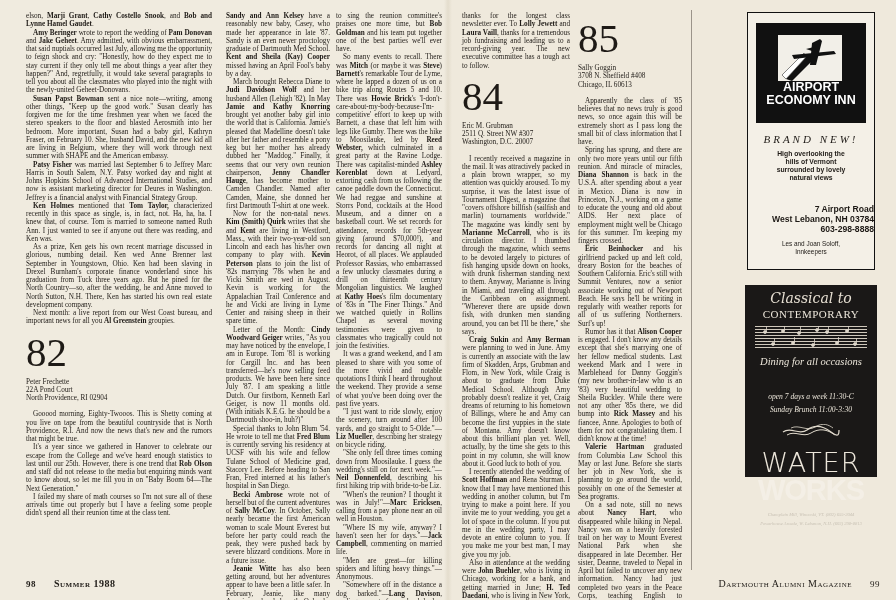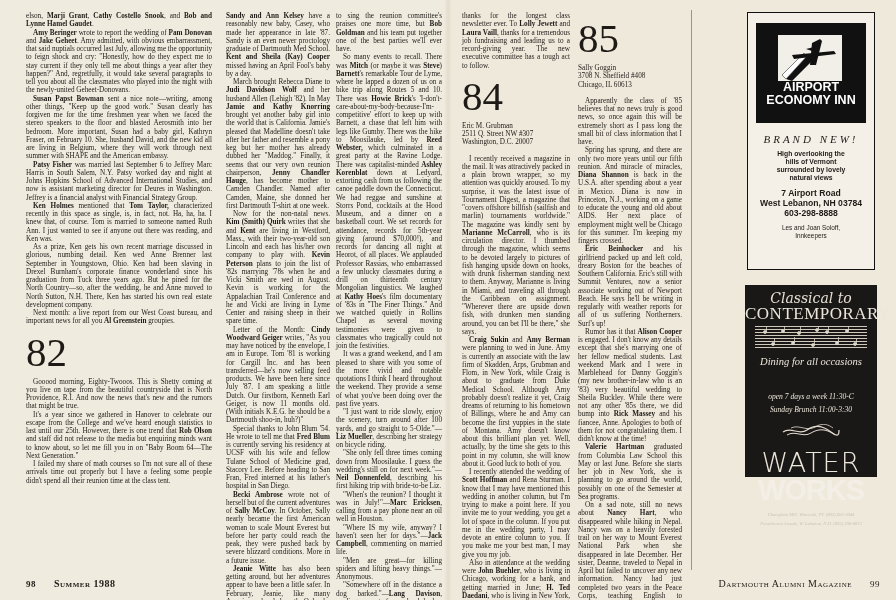--- a/index.html
+++ b/index.html
@@ -68,30 +68,30 @@
   }
   .ad1 .logo-text {
     position: absolute; left: 0; right: 0; top: 58px; color: #fff;
     font-family: "Liberation Sans", sans-serif; font-weight: bold; font-size: 12.5px; line-height: 13px;
   }
   .ad1 .brand-new {
     margin-top: 10px; font-style: italic; font-size: 11px; letter-spacing: 3px; font-weight: normal;
   }
   .ad1 .luxury { font-family: "Liberation Sans", sans-serif; font-size: 8.4px; line-height: 10px; margin-top: 4px; }
   .ad1 .views { font-family: "Liberation Sans", sans-serif; font-size: 6.8px; line-height: 8px; margin-top: 5px; font-weight: bold; }
-  .ad1 .road { font-family: "Liberation Sans", sans-serif; font-size: 8.6px; line-height: 10px; margin-top: 6px; font-weight: bold; }
+  .ad1 .road { font-family: "Liberation Sans", sans-serif; font-size: 8.6px; line-height: 10px; margin-top: 22px; font-weight: bold; text-align: right; }
   .ad1 .keepers { font-family: "Liberation Sans", sans-serif; font-size: 6.4px; line-height: 8px; margin-top: 6px; }
 
   
   .ad2 {
     position: absolute; left: 745px; top: 285px; width: 132px; height: 192px;
     background: #1a1817; color: #ece6da; text-align: center;
   }
   .ad2 .classical { margin-top: 6px; font-style: italic; font-size: 14px; line-height: 14px; color: #e6dfd2; font-family: "DejaVu Serif", serif;}
-  .ad2 .contemporary { font-size: 17px; letter-spacing: 0.5px; line-height: 14px; margin-top: 2px; }
+  .ad2 .contemporary { font-size: 11px; letter-spacing: 0.5px; line-height: 14px; margin-top: 2px; }
   .ad2 .staff { margin: 5px auto 0 auto; width: 112px; height: 22px; position: relative; }
   .ad2 .staff i { position: absolute; left: 0; right: 0; height: 1px; background: #cfc8bb; }
   .ad2 .dining { margin-top: 8px; font-style: italic; font-size: 10.5px; line-height: 12px; }
   .ad2 .hours { margin-top: 22px; font-style: italic; font-size: 7.6px; line-height: 13px; }
   .ad2 .squiggle { margin: 8px auto 0 auto; width: 60px; height: 14px; }
   .ad2 .water { margin-top: 12px; font-family: "DejaVu Sans", sans-serif; font-weight: 200; font-size: 27px; letter-spacing: 1px; line-height: 26px; color: #ece6da; }
   .ad2 .works { font-family: "Liberation Sans", sans-serif; font-weight: bold; font-size: 29px; line-height: 28px; color: #f4efe6; letter-spacing: -1px; }
   .ad2 .loc { margin-top: 6px; font-style: italic; font-size: 4.6px; line-height: 9px; color: #c9c2b5; }
 </style>
 </head>
@@ -104,20 +104,25 @@
 
   <div class="col c1">
     <p class="noindent"><span>elson, </span><b>Marji Grant</b><span>, </span><b>Cathy Costello Snook</b><span>, and </span><b>Bob and Lynne Hamel Gaudet</b><span>.</span></p>
     <p><b>Amy Beringer</b><span> wrote to report the wedding of </span><b>Pam Donovan</b><span> and </span><b>Jake Geheet</b><span>. Amy admitted, with obvious embarrassment, that said nuptials occurred last July, allowing me the opportunity to feign shock and cry: "Honestly, how do they expect me to stay current if they only tell me about things a year after they happen?" And, regretfully, it would take several paragraphs to tell you about all the classmates who played into the night with the newly-united Geheet-Donovans.</span></p>
     <p><b>Susan Papst Bowman</b><span> sent a nice note—writing, among other things, "Keep up the good work." Susan clearly has forgiven me for the time freshmen year when we faced the stereo speakers to the floor and blasted Aerosmith into her bedroom. More important, Susan had a baby girl, Kathryn Fraser, on February 10. She, husband David, and the new kid all are living in Belgium, where they will work through next summer with SHAPE and the American embassy.</span></p>
     <p><b>Patsy Fisher</b><span> was married last September 6 to Jeffrey Marc Harris in South Salem, N.Y. Patsy worked day and night at Johns Hopkins School of Advanced International Studies, and now is assistant marketing director for Deures in Washington. Jeffrey is a financial analyst with Financial Strategy Group.</span></p>
     <p><b>Ken Holmes</b><span> mentioned that </span><b>Tom Taylor,</b><span> characterized recently in this space as single, is, in fact, not. Ha, ha, ha. I knew that, of course. Tom is married to someone named Ruth Ann. I just wanted to see if anyone out there was reading, and Ken was.</span></p>
     <p><span>As a prize, Ken gets his own recent marriage discussed in glorious, numbing detail. Ken wed Anne Brenner last September in Youngstown, Ohio. Ken had been slaving in Drexel Burnham's corporate finance wonderland since his graduation from Tuck three years ago. But he pined for the North Country—so, after the wedding, he and Anne moved to North Sutton, N.H. There, Ken has started his own real estate development company.</span></p>
     <p><span>Next month: a live report from our West Coast bureau, and important news for all you </span><b>Al Greenstein</b><span> groupies.</span></p>
     <div class="class-num">82</div>
+    <div class="addr">
+      <div>Peter Frechette</div>
+      <div>22A Pond Court</div>
+      <div>North Providence, RI 02904</div>
+    </div>
     <p><span>Gooood morning, Eighty-Twooos. This is Shetty coming at you live on tape from the beautiful countryside that is North Providence, R.I. And now the news that's new and the rumors that might be true.</span></p>
     <p><span>It's a year since we gathered in Hanover to celebrate our escape from the College and we've heard enough statistics to last until our 25th. However, there is one trend that </span><b>Rob Olson</b><span> and staff did not release to the media but enquiring minds want to know about, so let me fill you in on "Baby Boom 64—The Next Generation."</span></p>
     <p><span>I failed my share of math courses so I'm not sure all of these arrivals time out properly but I have a feeling some people didn't spend all their reunion time at the class tent.</span></p>
   </div>
 
   <div class="col c2">
     <p class="noindent"><b>Sandy and Ann Kelsey</b><span> have a reasonably new baby, Casey, who made her appearance in late '87. Sandy is an even newer proctology graduate of Dartmouth Med School. </span><b>Kent and Sheila (Kay) Cooper</b><span> missed having an April Fool's baby by a day.</span></p>
     <p><span>March brought Rebecca Diane to </span><b>Judi Davidson Wolf</b><span> and her husband Allen (Lehigh '82). In May </span><b>Jamie and Kathy Knorring</b><span> brought yet another baby girl into the world that is California. Jamie's pleased that Madelline doesn't take after her father and resemble a pony keg but her mother has already dubbed her "Maddog." Finally, it seems that our very own reunion chairperson, </span><b>Jenny Chandler Hauge</b><span>, has become mother to Camden Chandler. Named after Camden, Maine, she donned her first Dartmouth T-shirt at one week.</span></p>
     <p><span>Now for the non-natal news. </span><b>Kim (Smith) Quirk</b><span> writes that she and </span><b>Kent</b><span> are living in Westford, Mass., with their two-year-old son Lincoln and each has his/her own company to play with. </span><b>Kevin Peterson</b><span> plans to join the list of '82s marrying '78s when he and Vicki Smith are wed in August. Kevin is working for the Appalachian Trail Conference and he and Vicki are living in Lyme Center and raising sheep in their spare time.</span></p>
     <p><span>Letter of the Month: </span><b>Cindy Woodward Geiger</b><span> writes, "As you may have noticed by the envelope, I am in Europe. Tom '81 is working for Cargill Inc. and has been transferred—he's now selling feed products. We have been here since July '87. I am speaking a little Dutch. Our firstborn, Kenneth Earl Geiger, is now 11 months old. (With initials K.E.G. he should be a Dartmouth shoo-in, huh?)"</span></p>

